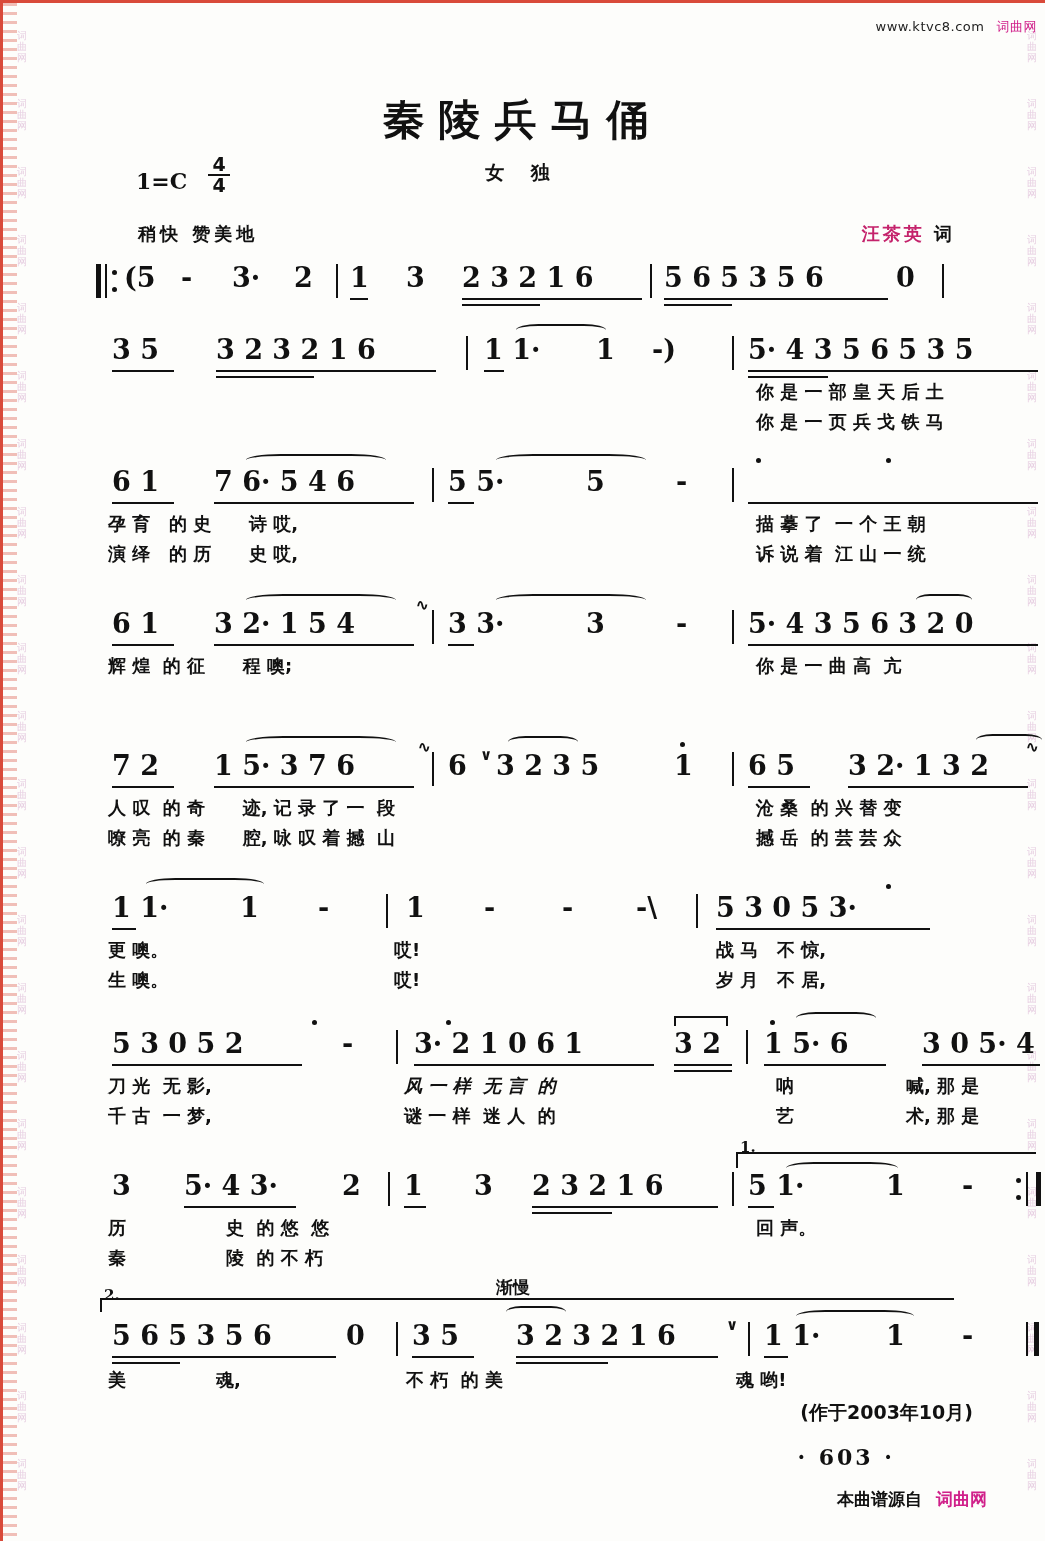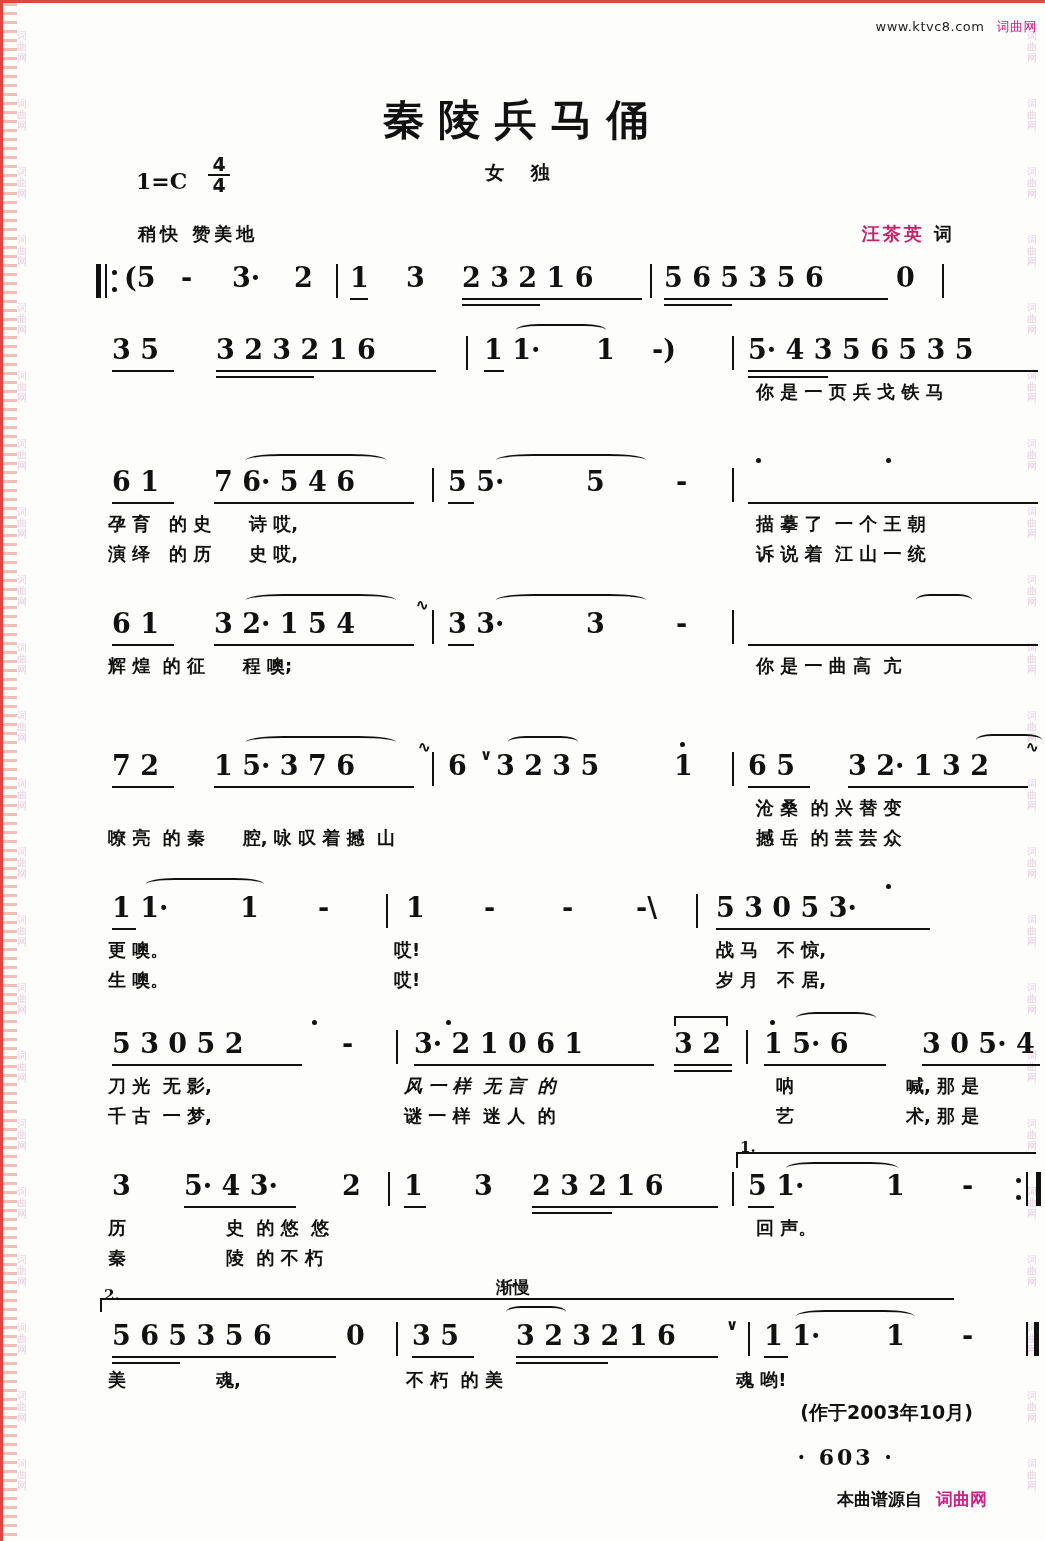--- a/index.html
+++ b/index.html
@@ -310,20 +310,23 @@
     
     <span class="underline" style="left:16px; top:36px; width:62px;"></span>
     <span class="underline" style="left:120px; top:36px; width:220px;"></span>
     <span class="underline" style="left:120px; top:42px; width:98px;"></span>
     <span class="underline" style="left:388px; top:36px; width:20px;"></span>
     <span class="underline" style="left:652px; top:36px; width:290px;"></span>
     <span class="underline" style="left:652px; top:42px; width:80px;"></span>
     <span class="slur" style="left:420px; top:-10px; width:90px;"></span>
   </div>
   <div class="lyric">
+    <span class="w" style="left:660px;">你 是 一 部 皇 天 后 土</span>
+  </div>
+  <div class="lyric">
     <span class="w" style="left:660px;">你 是 一 页 兵 戈 铁 马</span>
   </div>
 </div>
 
 <div class="system" style="top:466px;">
   <div class="notes">
     <span class="n" style="left:16px;">6 1</span>
     <span class="n" style="left:118px;">7 6· 5 4 6</span>
     <span class="bar-v" style="left:336px;"></span>
     <span class="n" style="left:352px;">5 5·</span>
@@ -353,20 +356,21 @@
 <div class="system" style="top:608px;">
   <div class="notes">
     <span class="n" style="left:16px;">6 1</span>
     <span class="n" style="left:118px;">3 2· 1 5 4</span>
     <span class="wave" style="left:320px; top:-12px;">∿</span>
     <span class="bar-v" style="left:336px;"></span>
     <span class="n" style="left:352px;">3 3·</span>
     <span class="n" style="left:490px;">3</span>
     <span class="n" style="left:580px;">-</span>
     <span class="bar-v" style="left:636px;"></span>
+    <span class="n" style="left:652px;">5· 4 3 5 6 3 2 0</span>
     
     <span class="underline" style="left:16px; top:36px; width:62px;"></span>
     <span class="underline" style="left:118px; top:36px; width:200px;"></span>
     <span class="underline" style="left:352px; top:36px; width:26px;"></span>
     <span class="underline" style="left:652px; top:36px; width:290px;"></span>
     <span class="slur" style="left:150px; top:-14px; width:150px;"></span>
     <span class="slur" style="left:400px; top:-14px; width:150px;"></span>
     <span class="slur" style="left:820px; top:-14px; width:56px;"></span>
   </div>
   <div class="lyric">
@@ -393,20 +397,21 @@
     <span class="underline" style="left:16px; top:36px; width:62px;"></span>
     <span class="underline" style="left:118px; top:36px; width:200px;"></span>
     <span class="underline" style="left:652px; top:36px; width:62px;"></span>
     <span class="underline" style="left:752px; top:36px; width:180px;"></span>
     <span class="dotabove" style="left:584px; top:-8px;"></span>
     <span class="slur" style="left:150px; top:-14px; width:150px;"></span>
     <span class="slur" style="left:412px; top:-14px; width:70px;"></span>
     <span class="slur" style="left:880px; top:-16px; width:66px;"></span>
   </div>
   <div class="lyric">
+    <span class="w" style="left:12px;">人 叹  的 奇      迹, 记 录 了 一  段</span>
     <span class="w" style="left:660px;">沧 桑  的 兴 替 变</span>
   </div>
   <div class="lyric">
     <span class="w" style="left:12px;">嘹 亮  的 秦      腔, 咏 叹 着 撼  山</span>
     <span class="w" style="left:660px;">撼 岳  的 芸 芸 众</span>
   </div>
 </div>
 
 <div class="system" style="top:892px;">
   <div class="notes">

